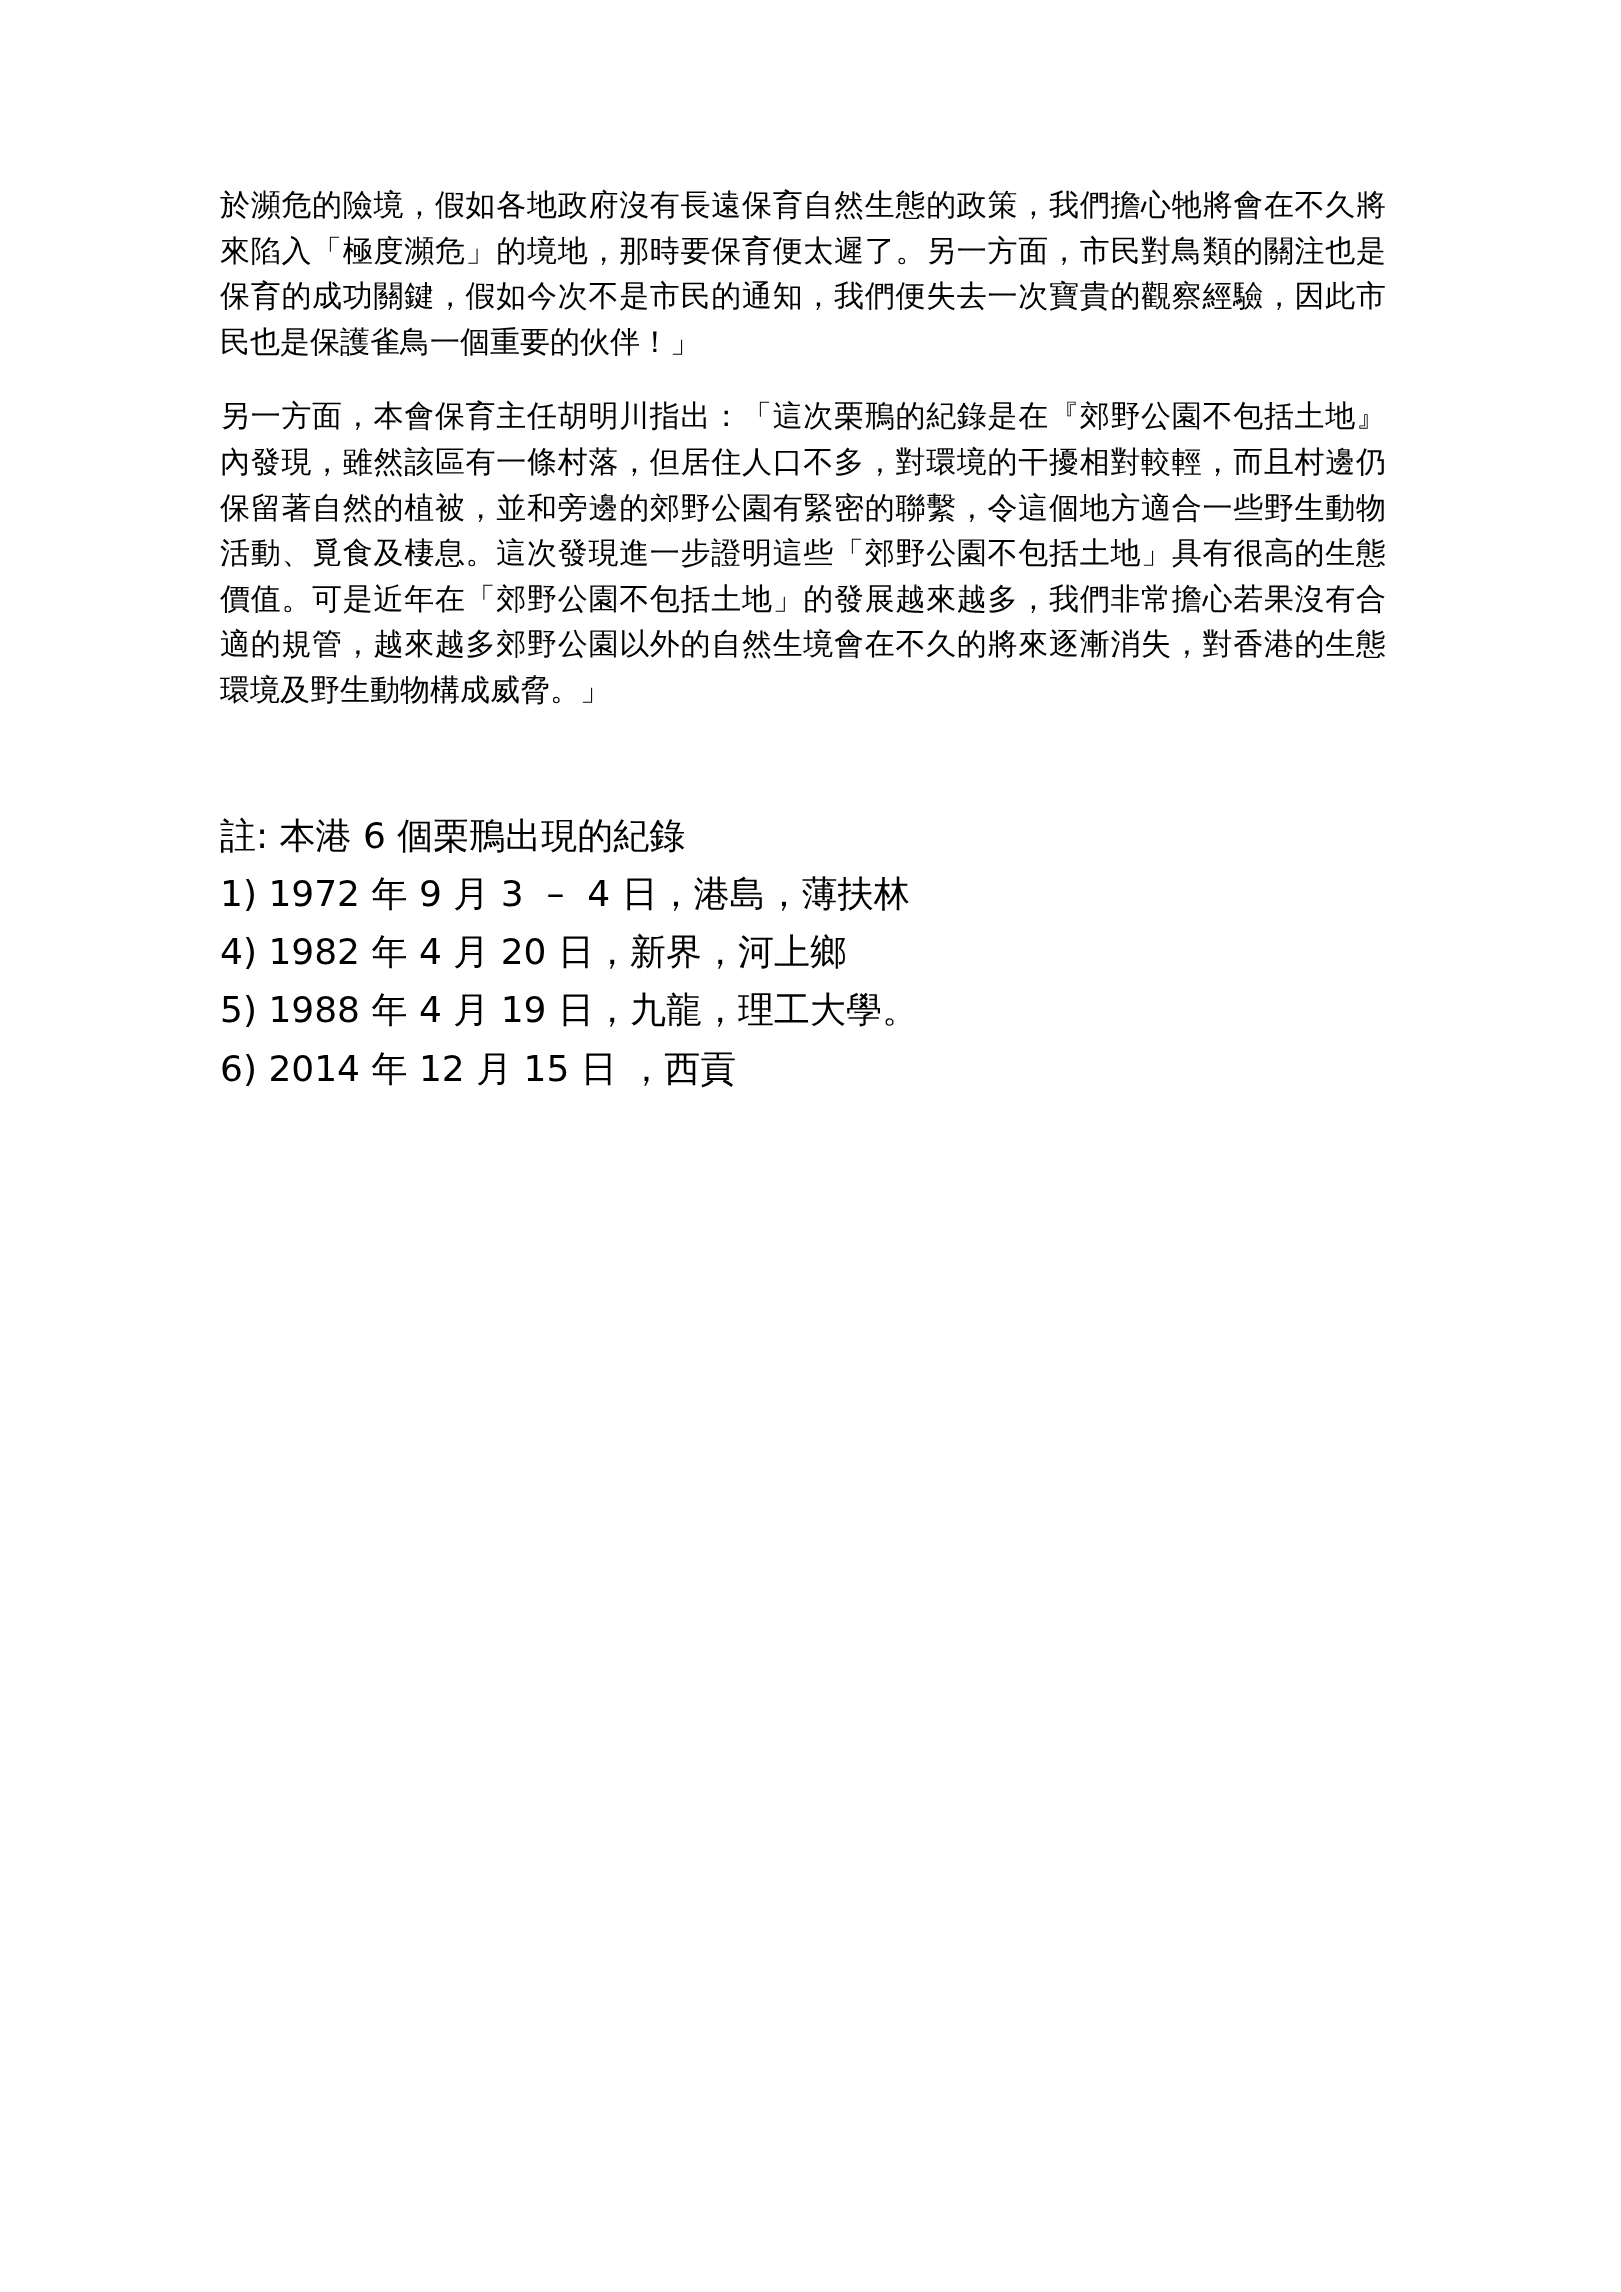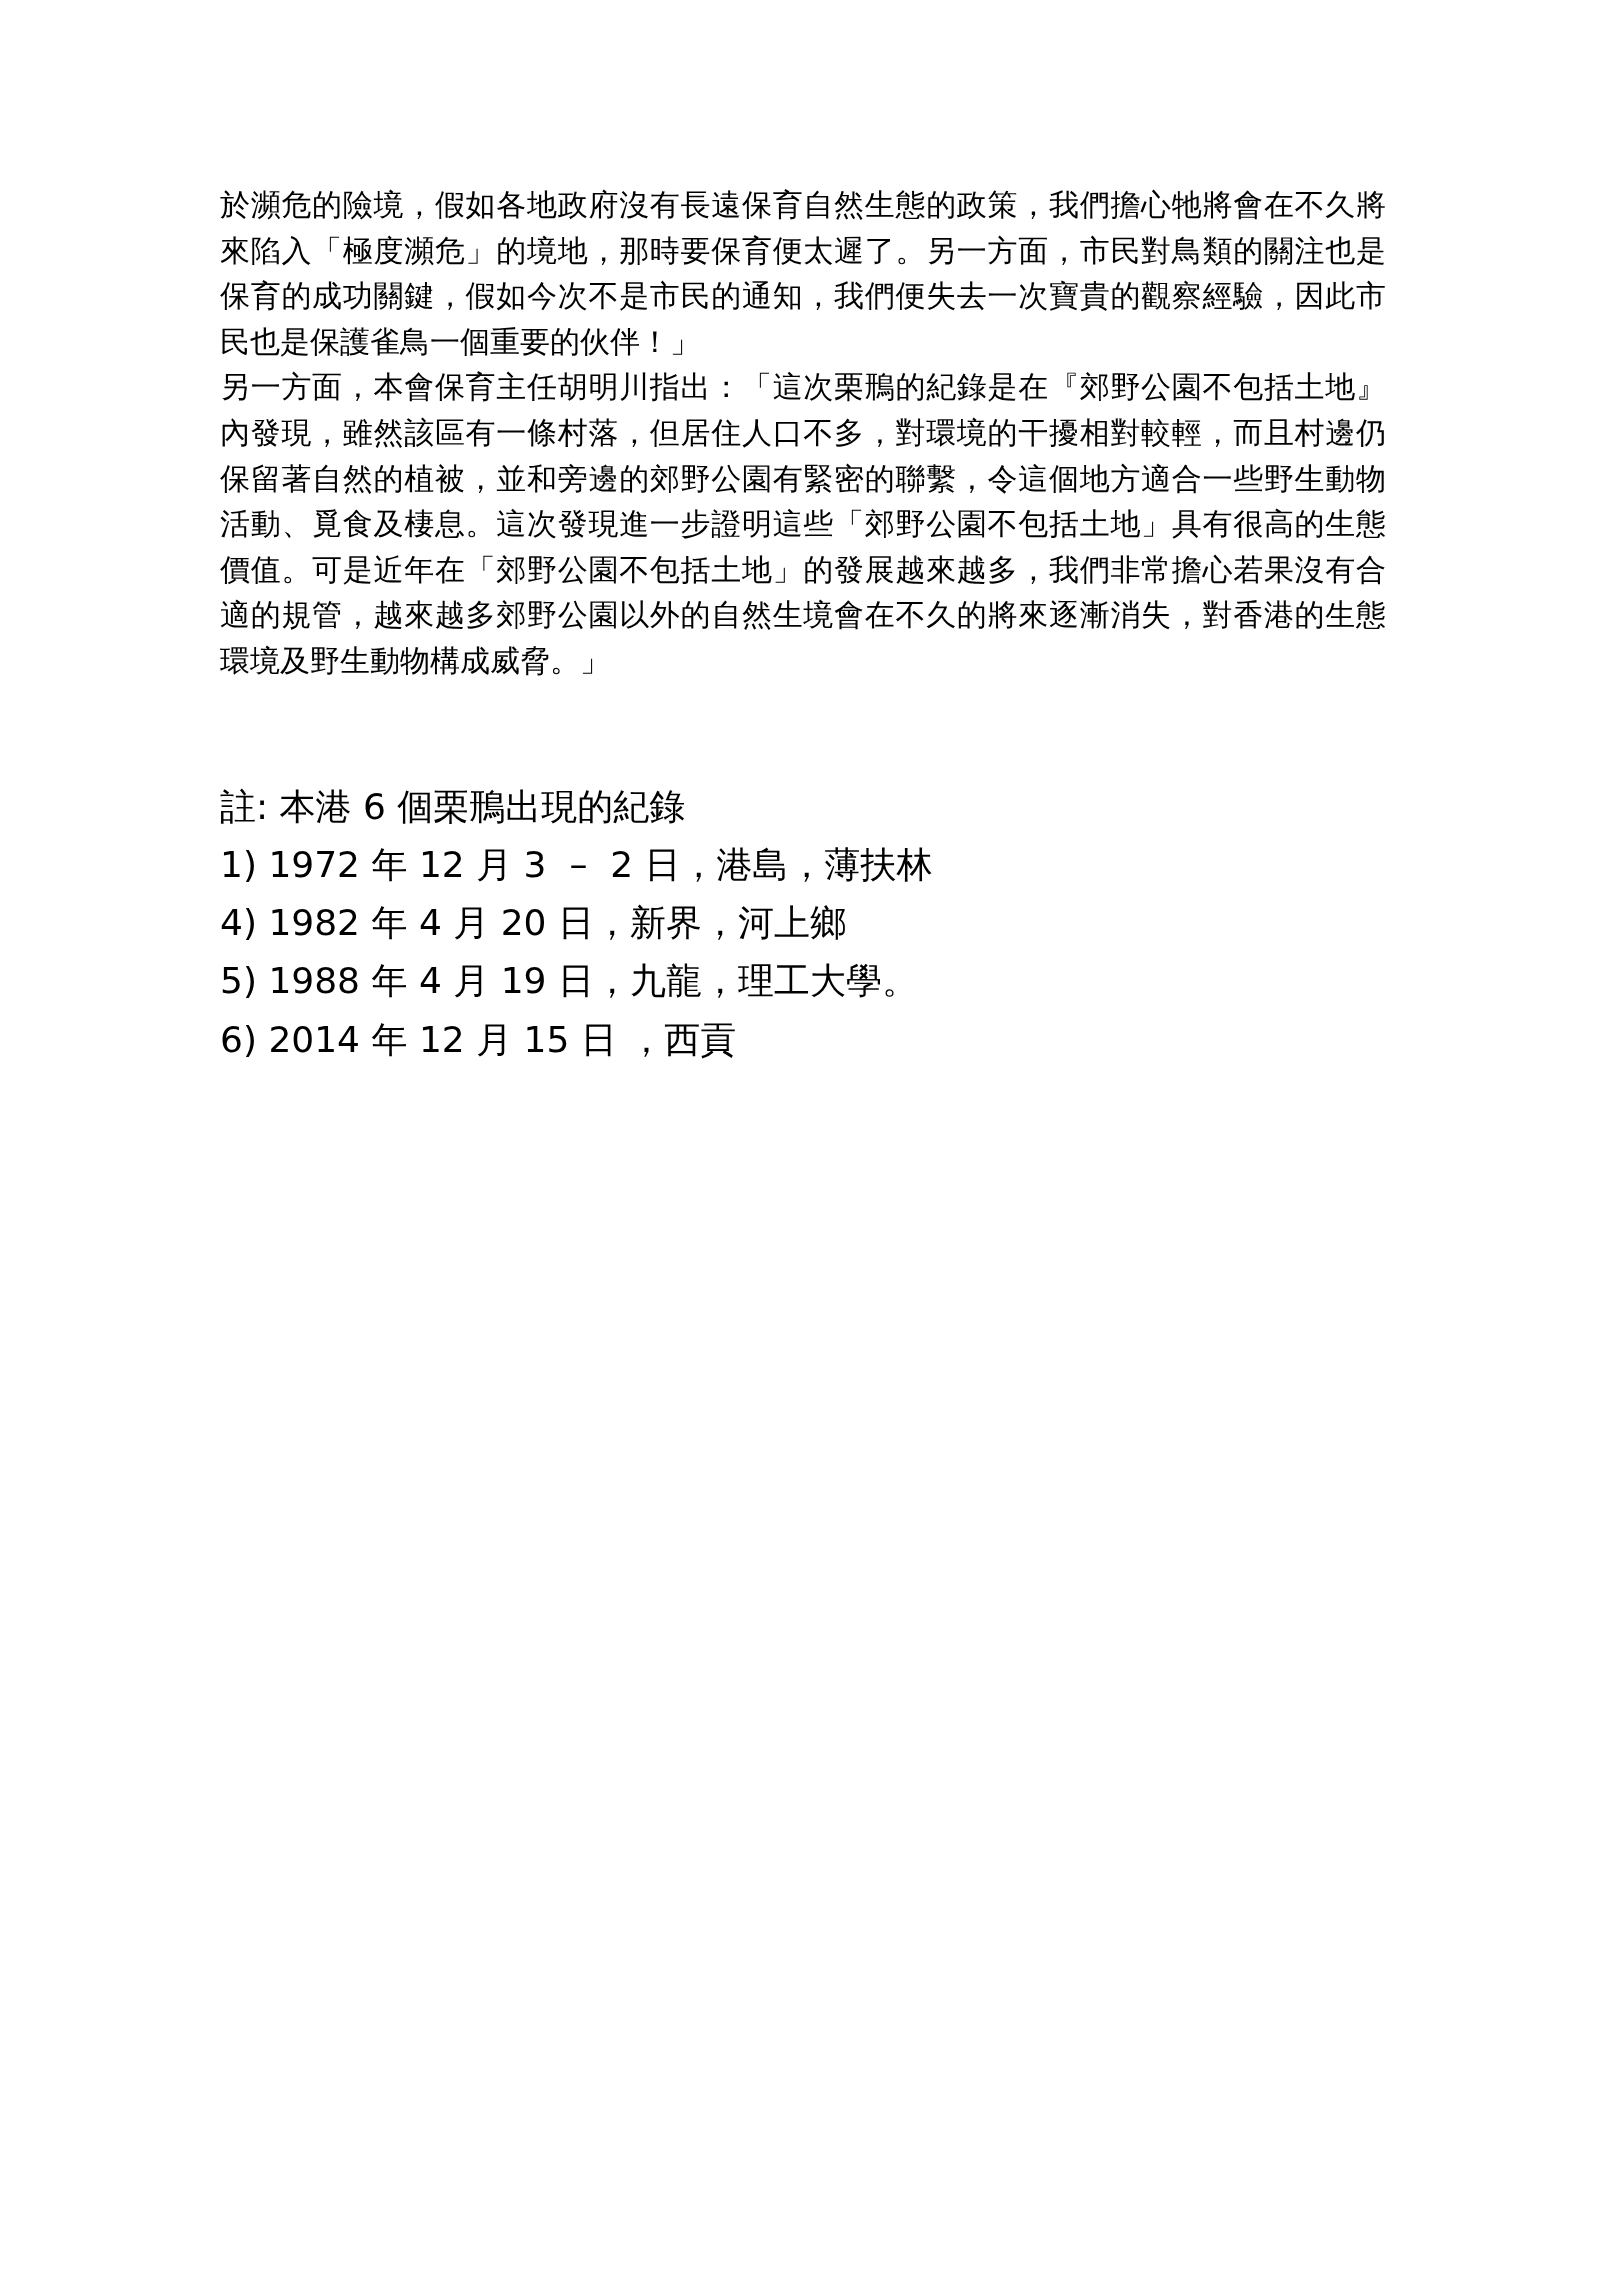--- a/index.html
+++ b/index.html
@@ -29,20 +29,21 @@
   }
   .para {
     font-size: 30px;
     line-height: 1.52;
     text-align: justify;
     text-justify: inter-ideograph;
     margin: 0 0 0 0;
     letter-spacing: 0px;
   }
   .para + .para {
+    margin-top: 29px;
   }
   .spacer-note {
     height: 94px;
   }
   .note-block {
     font-size: 36px;
     line-height: 1.62;
   }
   .note-line {
     white-space: pre;
@@ -55,21 +56,21 @@
   <div class="content">
 
     <p class="para">於瀕危的險境，假如各地政府沒有長遠保育自然生態的政策，我們擔心牠將會在不久將來陷入「極度瀕危」的境地，那時要保育便太遲了。另一方面，市民對鳥類的關注也是保育的成功關鍵，假如今次不是市民的通知，我們便失去一次寶貴的觀察經驗，因此市民也是保護雀鳥一個重要的伙伴！」</p>
 
     <p class="para">另一方面，本會保育主任胡明川指出：「這次栗鳽的紀錄是在『郊野公園不包括土地』內發現，雖然該區有一條村落，但居住人口不多，對環境的干擾相對較輕，而且村邊仍保留著自然的植被，並和旁邊的郊野公園有緊密的聯繫，令這個地方適合一些野生動物活動、覓食及棲息。這次發現進一步證明這些「郊野公園不包括土地」具有很高的生態價值。可是近年在「郊野公園不包括土地」的發展越來越多，我們非常擔心若果沒有合適的規管，越來越多郊野公園以外的自然生境會在不久的將來逐漸消失，對香港的生態環境及野生動物構成威脅。」</p>
 
     <div class="spacer-note"></div>
 
     <div class="note-block">
       <div class="note-line">註: 本港 6 個栗鳽出現的紀錄</div>
-      <div class="note-line">1) 1972 年 12 月 3  –  2 日，港島，薄扶林</div>
+      <div class="note-line">1) 1972 年 9 月 3  –  4 日，港島，薄扶林</div>
       <div class="note-line">4) 1982 年 4 月 20 日，新界，河上鄉</div>
       <div class="note-line">5) 1988 年 4 月 19 日，九龍，理工大學。</div>
       <div class="note-line">6) 2014 年 12 月 15 日 ，西貢</div>
     </div>
 
   </div>
 </div>
 
 
 </body></html>

